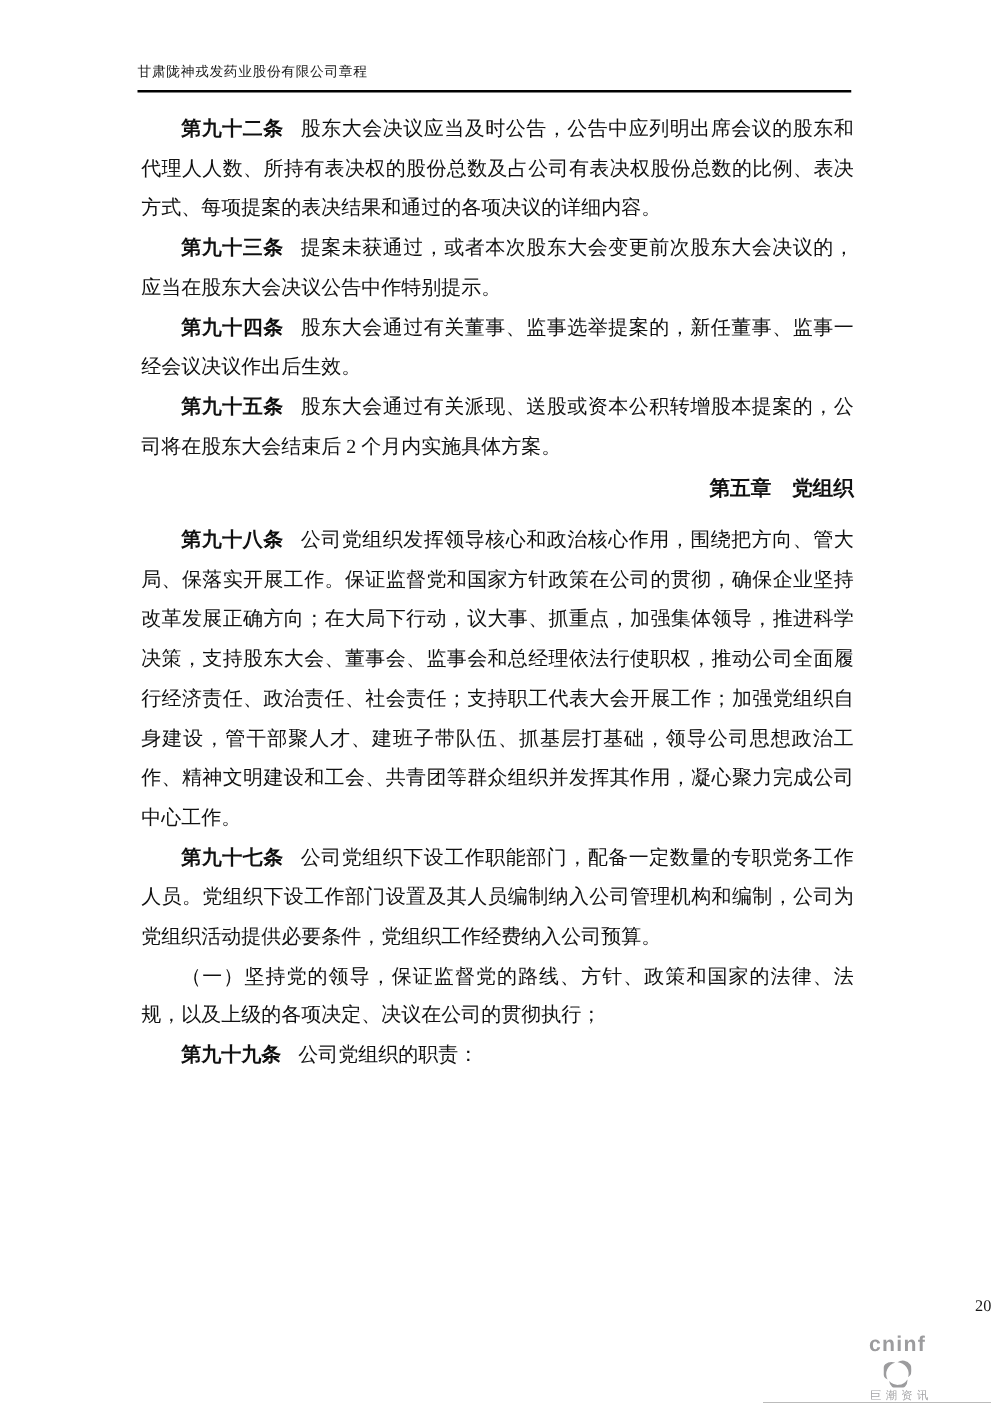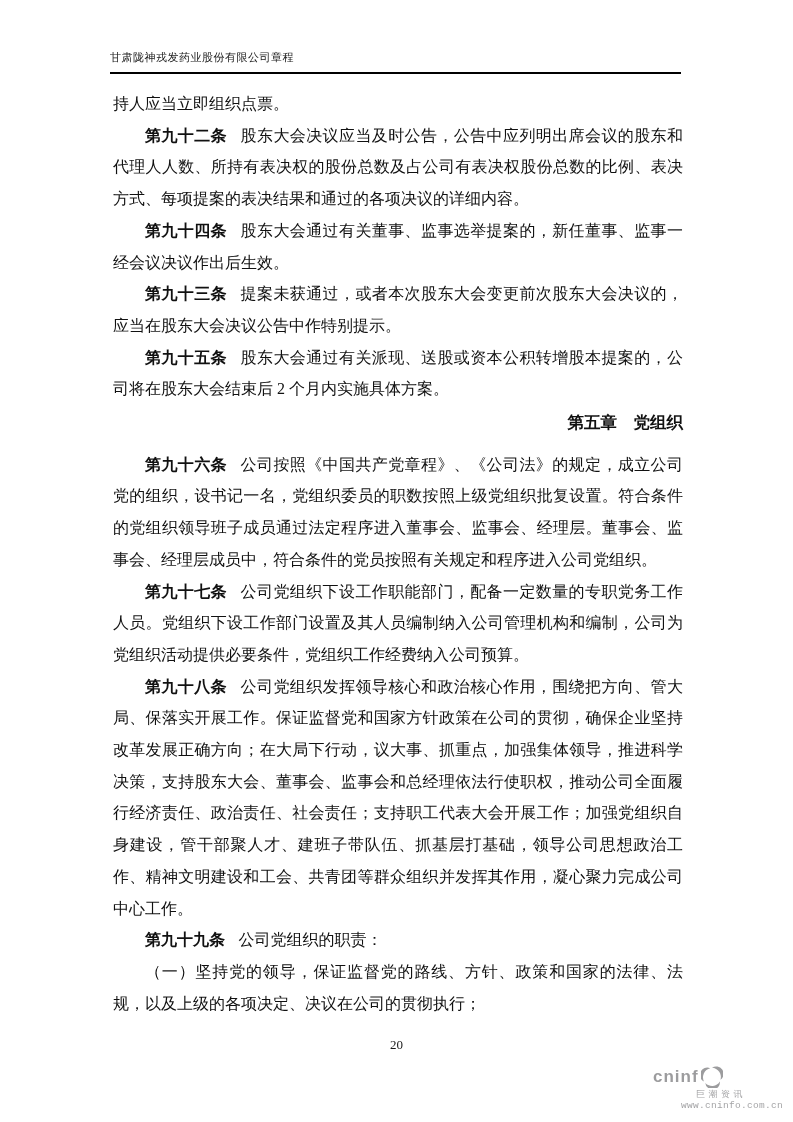--- a/index.html
+++ b/index.html
@@ -50,39 +50,40 @@
     font-weight: 700;
     font-size: 16.5px;
     margin: 2px 0 10px 0;
   }
   .para.chapter .chapter-label { margin-right: 1em; }
   .page-number {
     position: absolute;
     top: 1037px;
     left: 0;
     width: 100%;
-    text-align: center;
+    text-align: right;
     font-size: 13px;
     color: #1a1a1a;
   }
   .logo {
     position: absolute;
     right: 10px;
     top: 1066px;
     width: 130px;
     text-align: right;
     color: #9c9c9e;
     font-family: "Liberation Sans", "DejaVu Sans", sans-serif;
     line-height: 1.15;
   }
   .logo-top {
     display: flex;
     align-items: center;
     justify-content: flex-start;
     gap: 2px;
+    flex-direction: column;
   }
   .logo-word {
     font-size: 17px;
     font-weight: 700;
     letter-spacing: 1px;
     color: #9c9c9e;
   }
   .logo-icon { width: 22px; height: 22px; display: inline-block; }
   .logo-cn {
     font-size: 9px;
@@ -103,31 +104,29 @@
 <body>
 
 <div class="page">
 
   <div class="header">
     <div class="header-title">甘肃陇神戎发药业股份有限公司章程</div>
     <hr class="header-rule">
   </div>
 
   <div class="doc-body" id="doc-body">
-      <p class="para"><span>持人应当立即组织点票。</span></p>
       <p class="para indent"><span class="para-label">第九十二条</span><span>股东大会决议应当及时公告，公告中应列明出席会议的股东和代理人人数、所持有表决权的股份总数及占公司有表决权股份总数的比例、表决方式、每项提案的表决结果和通过的各项决议的详细内容。</span></p>
+      <p class="para indent"><span class="para-label">第九十三条</span><span>提案未获通过，或者本次股东大会变更前次股东大会决议的，应当在股东大会决议公告中作特别提示。</span></p>
       <p class="para indent"><span class="para-label">第九十四条</span><span>股东大会通过有关董事、监事选举提案的，新任董事、监事一经会议决议作出后生效。</span></p>
-      <p class="para indent"><span class="para-label">第九十三条</span><span>提案未获通过，或者本次股东大会变更前次股东大会决议的，应当在股东大会决议公告中作特别提示。</span></p>
       <p class="para indent"><span class="para-label">第九十五条</span><span>股东大会通过有关派现、送股或资本公积转增股本提案的，公司将在股东大会结束后 2 个月内实施具体方案。</span></p>
       <p class="para chapter"><span class="para-label chapter-label">第五章</span><span>党组织</span></p>
-      <p class="para indent"><span class="para-label">第九十六条</span><span>公司按照《中国共产党章程》、《公司法》的规定，成立公司党的组织，设书记一名，党组织委员的职数按照上级党组织批复设置。符合条件的党组织领导班子成员通过法定程序进入董事会、监事会、经理层。董事会、监事会、经理层成员中，符合条件的党员按照有关规定和程序进入公司党组织。</span></p>
+      <p class="para indent"><span class="para-label">第九十八条</span><span>公司党组织发挥领导核心和政治核心作用，围绕把方向、管大局、保落实开展工作。保证监督党和国家方针政策在公司的贯彻，确保企业坚持改革发展正确方向；在大局下行动，议大事、抓重点，加强集体领导，推进科学决策，支持股东大会、董事会、监事会和总经理依法行使职权，推动公司全面履行经济责任、政治责任、社会责任；支持职工代表大会开展工作；加强党组织自身建设，管干部聚人才、建班子带队伍、抓基层打基础，领导公司思想政治工作、精神文明建设和工会、共青团等群众组织并发挥其作用，凝心聚力完成公司中心工作。</span></p>
       <p class="para indent"><span class="para-label">第九十七条</span><span>公司党组织下设工作职能部门，配备一定数量的专职党务工作人员。党组织下设工作部门设置及其人员编制纳入公司管理机构和编制，公司为党组织活动提供必要条件，党组织工作经费纳入公司预算。</span></p>
-      <p class="para indent"><span class="para-label">第九十八条</span><span>公司党组织发挥领导核心和政治核心作用，围绕把方向、管大局、保落实开展工作。保证监督党和国家方针政策在公司的贯彻，确保企业坚持改革发展正确方向；在大局下行动，议大事、抓重点，加强集体领导，推进科学决策，支持股东大会、董事会、监事会和总经理依法行使职权，推动公司全面履行经济责任、政治责任、社会责任；支持职工代表大会开展工作；加强党组织自身建设，管干部聚人才、建班子带队伍、抓基层打基础，领导公司思想政治工作、精神文明建设和工会、共青团等群众组织并发挥其作用，凝心聚力完成公司中心工作。</span></p>
+      <p class="para indent"><span>（一）坚持党的领导，保证监督党的路线、方针、政策和国家的法律、法规，以及上级的各项决定、决议在公司的贯彻执行；</span></p>
       <p class="para indent"><span class="para-label">第九十九条</span><span>公司党组织的职责：</span></p>
-      <p class="para indent"><span>（一）坚持党的领导，保证监督党的路线、方针、政策和国家的法律、法规，以及上级的各项决定、决议在公司的贯彻执行；</span></p>
     </div>
 
   <div class="page-number">20</div>
 
   <div class="logo">
     <div class="logo-top">
       <span class="logo-word">cninf</span>
       <span class="logo-icon">
         <svg viewBox="0 0 24 24" width="22" height="22" aria-hidden="true">
           <g fill="#9c9c9e">

